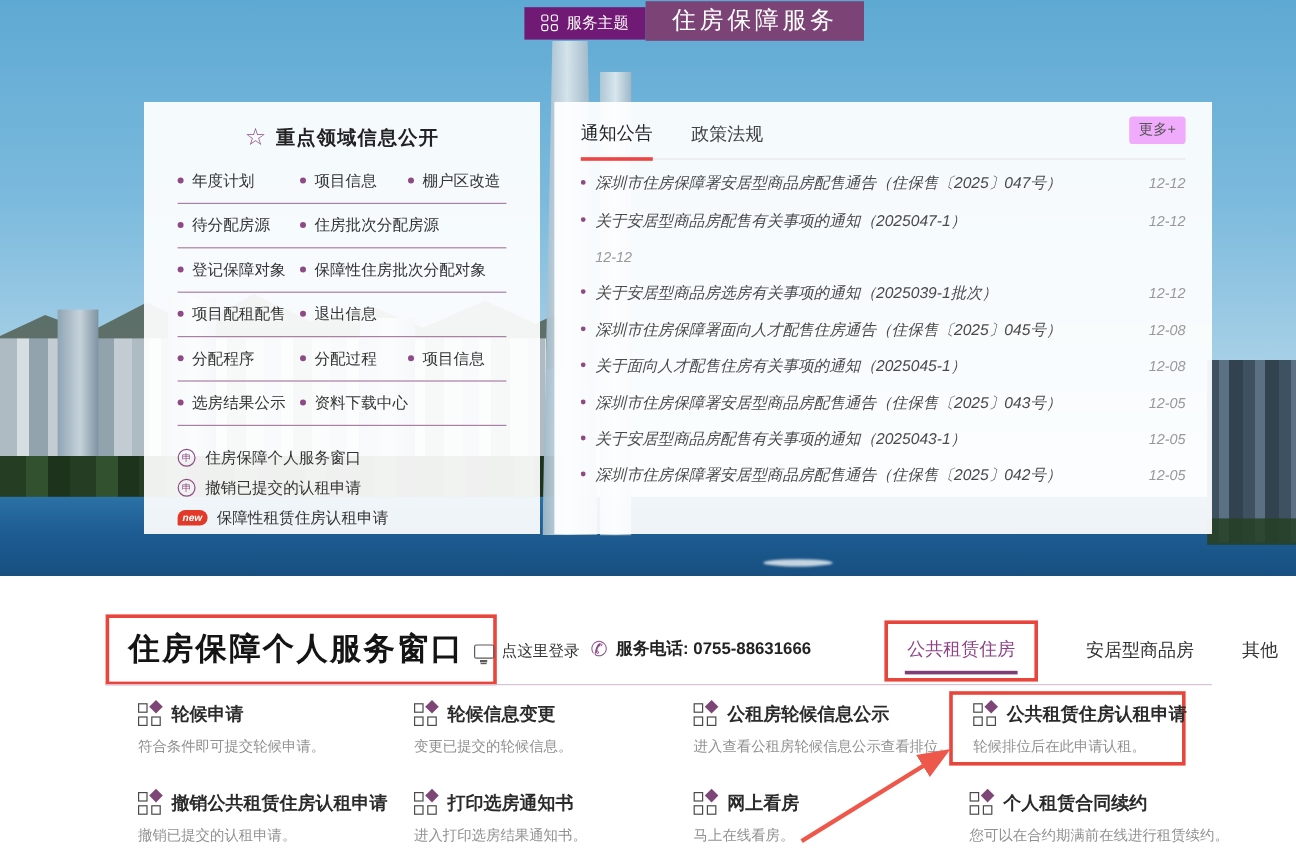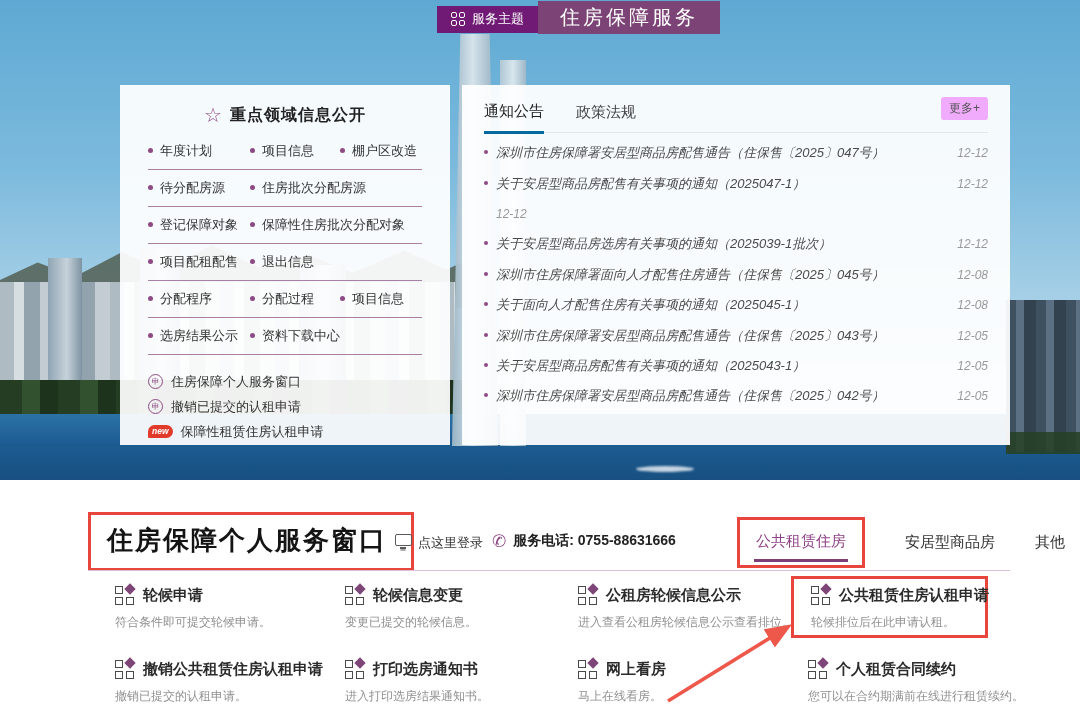--- a/index.html
+++ b/index.html
@@ -60,37 +60,37 @@
   .apply-links { margin:14px 0 0 28px; }
   .apply-link { display:flex; align-items:center; gap:8px; height:25px; font-size:13px; color:#333; cursor:pointer; }
   .circ-ico { width:15px; height:15px; border:1.2px solid #8d4a85; border-radius:50%;
     color:#8d4a85; font-size:8px; display:flex; align-items:center; justify-content:center; flex:0 0 15px; }
   .new-badge { background:#e23a2a; color:#fff; font-size:8.5px; font-style:italic; font-weight:bold;
     padding:1px 4px 2px; border-radius:7px 7px 7px 1px; flex:0 0 auto; }
 
   .pr-tabs { position:relative; display:flex; align-items:flex-end; gap:32px;
     margin:0 22px; padding-top:16px; height:48px; border-bottom:1px solid #e6e6e8; }
   .pr-tab { font-size:15px; color:#444; padding-bottom:10px; cursor:pointer; }
-  .pr-tab.active { color:#222; border-bottom:3px solid #0369a1; margin-bottom:-2px; }
+  .pr-tab.active { color:#222; border-bottom:3px solid #ef4444; margin-bottom:-2px; }
   .more-btn { position:absolute; right:0; bottom:12px; background:#f0abfc; color:#555;
     font-size:12px; padding:3px 8px; border-radius:3px; cursor:pointer; }
 
   .notices { list-style:none; margin:5px 22px 0;font-style:italic; }
   .notice { display:flex; align-items:center; justify-content:space-between; height:30.4px; cursor:pointer; }
   .notice .tt { font-size:13px; color:#4a4a4a; white-space:nowrap; overflow:hidden; text-overflow:ellipsis; }
   .notice .tt::before { content:""; display:inline-block; width:4px; height:4px; background:#8d4a85;
     border-radius:50%; margin-right:8px; vertical-align:3px; }
   .notice .dt { font-size:12px; color:#999; flex:0 0 auto; margin-left:12px; }
 
   
   .bottom { position:absolute; left:0; top:480px; width:1080px; height:233px; background:#fff; }
   .title-box { position:absolute; left:88px; top:32px; border:3px solid #e8463c;
     padding:8px 24px 10px 16px; }
   .bw-title { font-size:26px; font-weight:bold; color:#141414; letter-spacing:2px; white-space:nowrap; }
-  .login { position:absolute; left:395px; top:54px; display:flex; align-items:flex-start; gap:6px;
+  .login { position:absolute; left:395px; top:54px; display:flex; align-items:center; gap:6px;
     font-size:13px; color:#333; cursor:pointer; }
   .monitor { position:relative; width:17px; height:12px; border:1.5px solid #5a5a5a; border-radius:2px; }
   .monitor::after { content:""; position:absolute; left:4px; bottom:-4px; width:6px; height:2px; background:#5a5a5a;
     box-shadow:0 2px 0 -0.5px #5a5a5a; }
   .phone-wrap { position:absolute; left:492px; top:52px; display:flex; align-items:center; gap:7px; }
   .phone-ico { color:#8d4a85; font-size:17px; line-height:1; }
   .phone-txt { font-size:14px; font-weight:600; color:#222; }
 
   .bw-line { position:absolute; left:88px; top:90px; width:922px; height:1px; background:#dcc0d8; }
 

